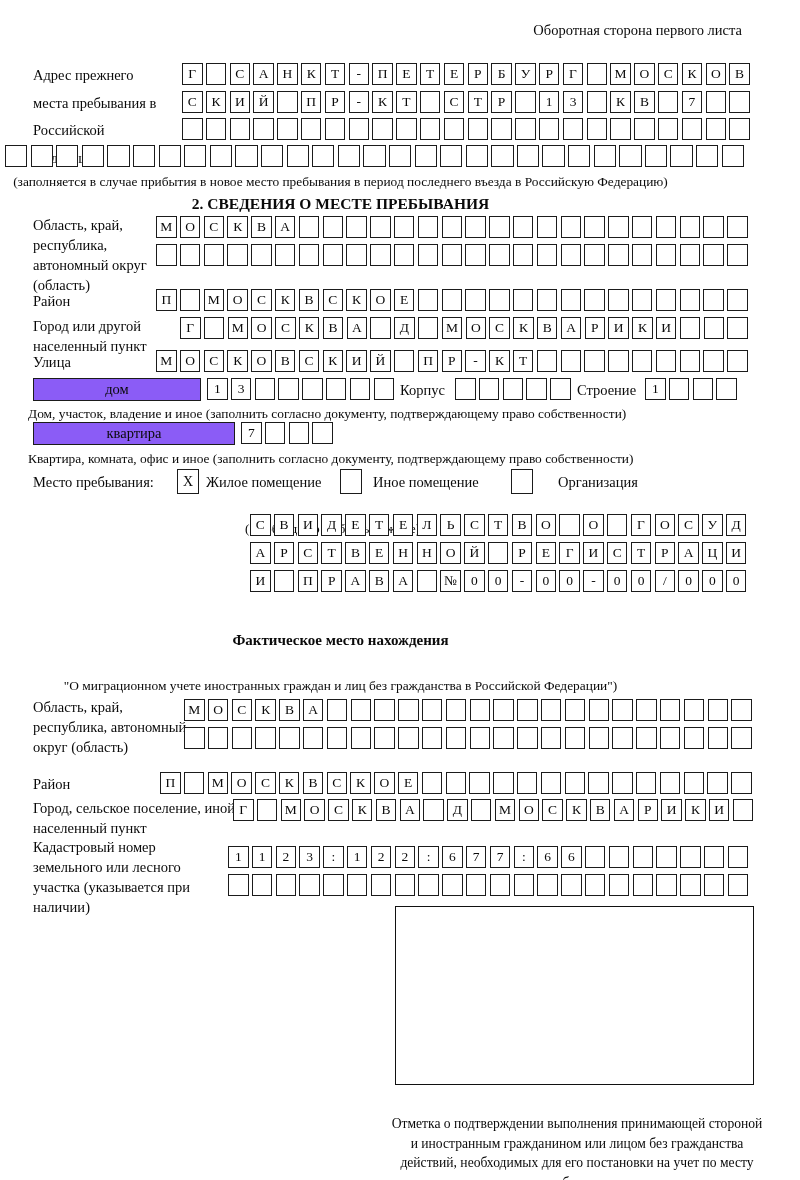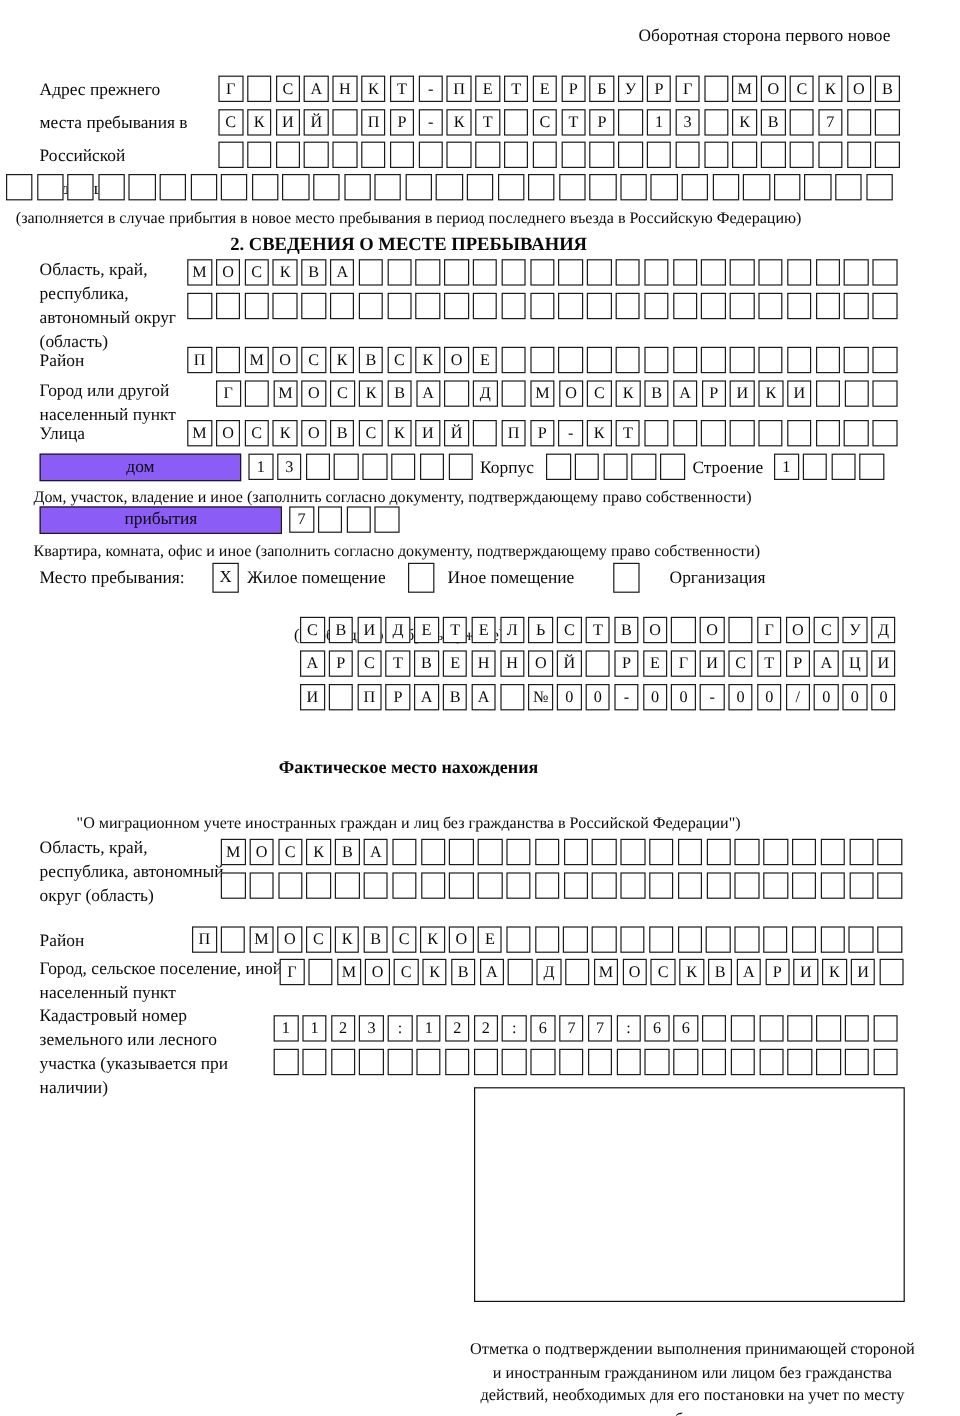--- a/index.html
+++ b/index.html
@@ -30,21 +30,21 @@
     border:1.6px solid #1b1b1b;background:#fff;
     display:flex;align-items:center;justify-content:center;font-size:14px;
   }
   .stamp{position:absolute;border:1.8px solid #111;background:#fff;}
 </style>
 </head>
 <body>
 
 <div class="page">
 
-  <div class="lbl" style="top:20px;right:58px;left:auto;text-align:right;">Оборотная сторона первого новое</div>
+  <div class="lbl" style="top:20px;right:58px;left:auto;text-align:right;">Оборотная сторона первого листа</div>
 
   <div class="lbl" style="left:33px;top:62px;width:135px;line-height:27.5px;">Адрес прежнего места пребывания в Российской Федерации</div>
   <div class="grid" style="left:182px;top:63px;">
       <span class="cell">Г</span>
       <span class="cell"></span>
       <span class="cell">С</span>
       <span class="cell">А</span>
       <span class="cell">Н</span>
       <span class="cell">К</span>
       <span class="cell">Т</span>
@@ -316,21 +316,21 @@
     </div>
   <div class="lbl" style="left:577px;top:380px;">Строение</div>
   <div class="grid" style="left:645px;top:378px;">
       <span class="cell">1</span>
       <span class="cell"></span>
       <span class="cell"></span>
       <span class="cell"></span>
     </div>
   <div class="note" style="left:28px;top:405px;width:740px;">Дом, участок, владение и иное (заполнить согласно документу, подтверждающему право собственности)</div>
 
-  <div class="bigbox" style="left:33px;top:422px;width:202px;">прибытия</div>
+  <div class="bigbox" style="left:33px;top:422px;width:202px;">квартира</div>
   <div class="grid" style="left:241px;top:422px;">
       <span class="cell">7</span>
       <span class="cell"></span>
       <span class="cell"></span>
       <span class="cell"></span>
     </div>
   <div class="note" style="left:28px;top:450px;width:740px;">Квартира, комната, офис и иное (заполнить согласно документу, подтверждающему право собственности)</div>
 
   <div class="lbl" style="left:33px;top:472px;">Место пребывания:</div>
   <div class="cbox" style="left:177px;top:469px;">

